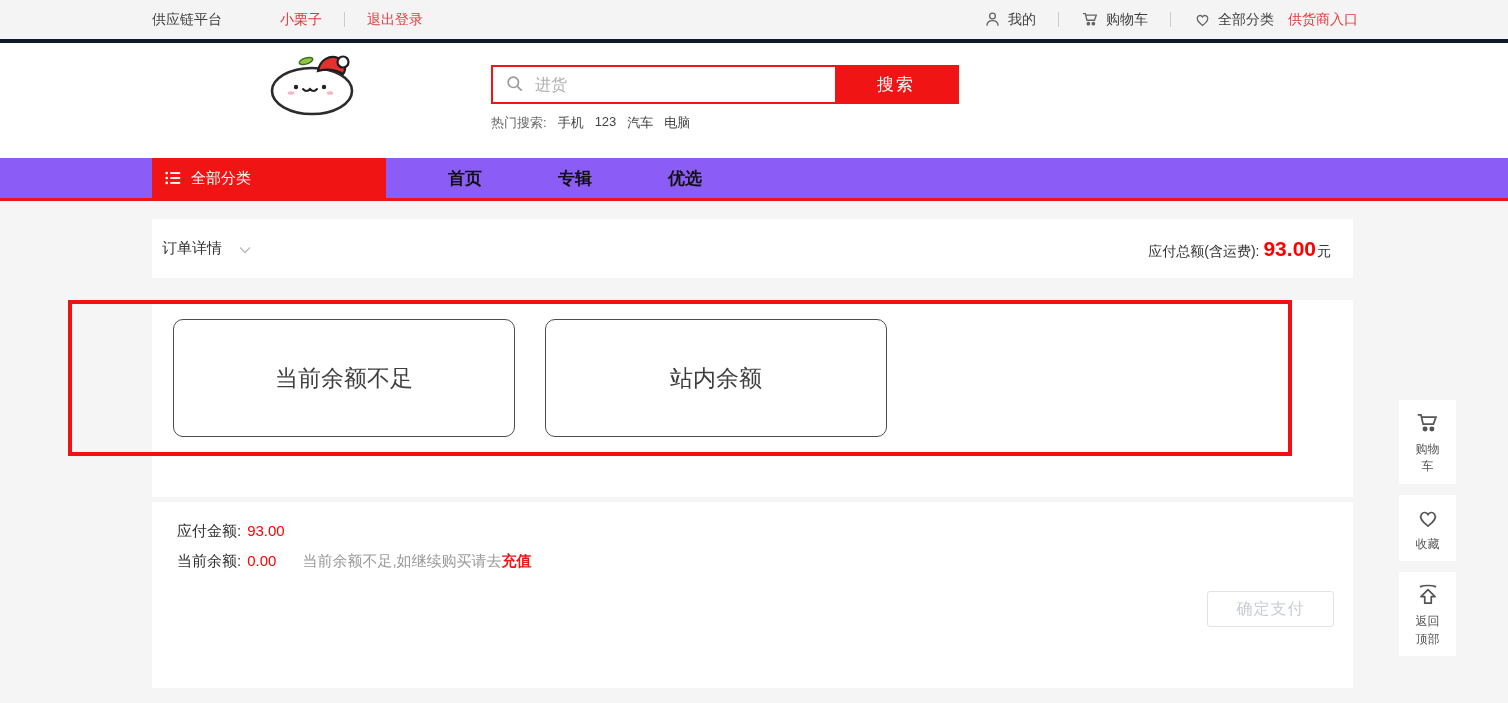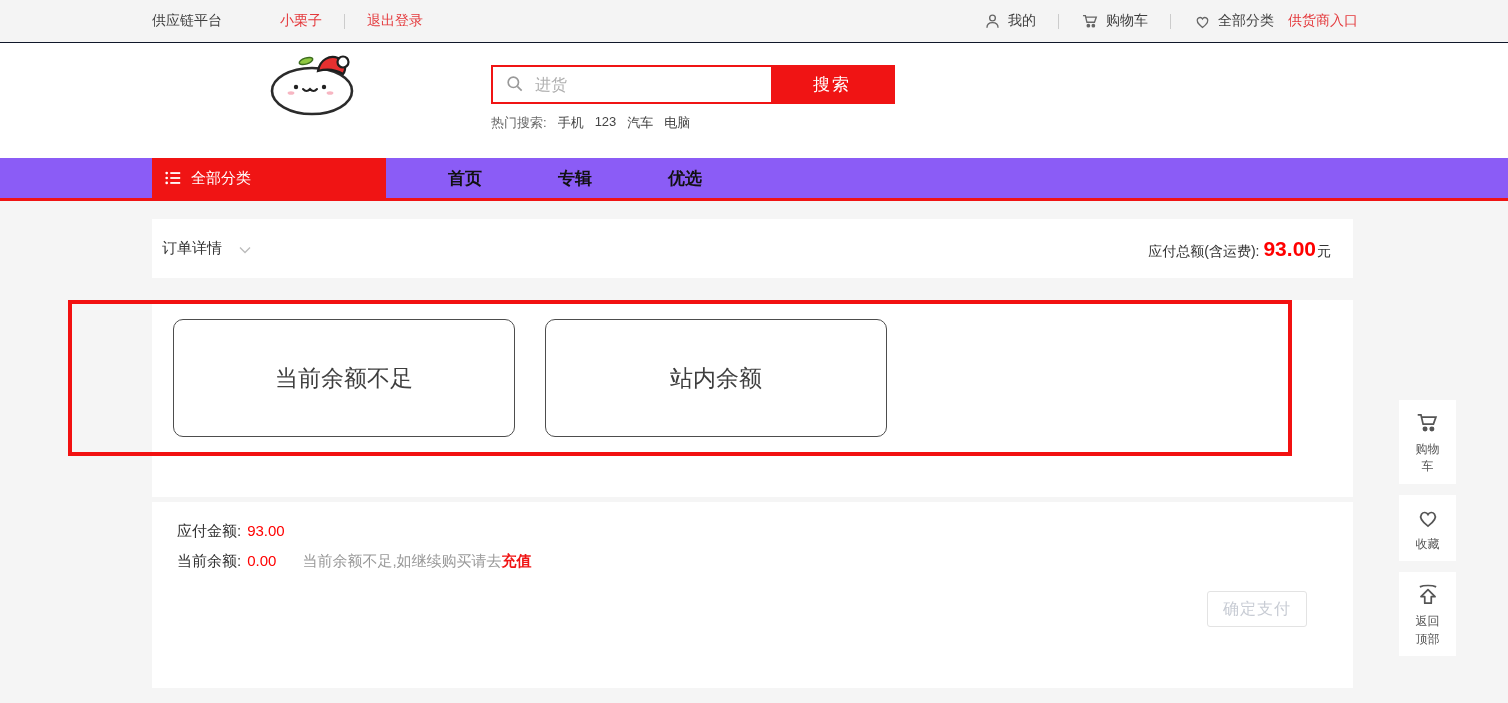--- a/index.html
+++ b/index.html
@@ -1,35 +1,35 @@
 <!DOCTYPE html>
 <html><head>
 <meta charset="utf-8">
 <style>
   * { margin:0; padding:0; box-sizing:border-box; }
   html,body { width:1508px; height:703px; overflow:hidden; background:#fff;
     font-family:"Liberation Sans","DejaVu Sans",sans-serif; color:#333; }
 
   
   .topbar { position:absolute; top:0; left:0; width:1508px; height:43px;
-    background:#f4f4f4; border-bottom:1px solid #0f172a;
+    background:#f4f4f4; border-bottom:4px solid #0f172a;
     display:flex; align-items:center; justify-content:space-between;
     padding:0 150px 0 152px; font-size:14px; }
   .tb-group { display:flex; align-items:center; }
   .tb-link { color:#404040; cursor:pointer; display:flex; align-items:center; gap:6px; }
   .tb-link.red { color:#e4393c; }
   .tb-sep { width:1px; height:15px; background:#ccc; margin:0 22px; }
   .tb-left .tb-link { margin-right:0; }
   .tb-left .gap { width:58px; }
   .tb-icon { width:19px; height:19px; stroke:#666; fill:none; stroke-width:1.7; }
 
   
   .header { position:absolute; top:43px; left:0; width:1508px; height:115px; background:#fff; }
   .logo { position:absolute; left:250px; top:6px; width:130px; height:68px; cursor:pointer; }
-  .searchbox { position:absolute; left:491px; top:22px; width:404px; height:39px;
+  .searchbox { position:absolute; left:491px; top:22px; width:468px; height:39px;
     border:2px solid #f01414; display:flex; background:#fff; }
   .searchbox .mag { width:20px; height:20px; margin:7px 4px 0 12px; stroke:#999; fill:none; stroke-width:2; flex:none; }
   .searchbox input { flex:1; border:none; outline:none; font-size:16px; color:#333;
     font-family:inherit; padding:0 6px; min-width:0; }
   .searchbox input::placeholder { color:#b0b0b0; }
   .search-btn { width:122px; height:100%; background:#f01414; color:#fff; border:none;
     font-size:17px; font-family:Liberation Mono, monospace; cursor:pointer; letter-spacing:2px; }
   .hotsearch { position:absolute; left:491px; top:71px; font-size:13px; color:#666;
     display:flex; gap:11px; }
   .hotsearch .hs-item { color:#444; cursor:pointer; }
@@ -64,21 +64,21 @@
 
   .annotation-rect { position:absolute; left:68px; top:99px; width:1224px; height:156px;
     border:4px solid #f21111; pointer-events:none; z-index:5; }
 
   .card-info { left:152px; top:301px; width:1201px; height:186px; padding:14px 0 0 25px; }
   .info-row { font-size:15px; line-height:30px; display:flex; align-items:baseline; }
   .info-row .lbl { color:#333; }
   .info-row .val { color:#ff0000; margin-left:6px; }
   .info-row .notice { color:#999; margin-left:26px; }
   .info-row .recharge { color:#f01414; font-weight:bold; cursor:pointer; }
-  .confirm-btn { position:absolute; left:1055px; top:89px; width:100px; height:36px;
+  .confirm-btn { position:absolute; left:1055px; top:89px; width:127px; height:36px;
     background:#fff; border:1px solid #e3e3e3; border-radius:3px; color:#c8ccd4;
     font-size:16px; font-family:inherit; letter-spacing:1px; cursor:not-allowed; }
 
   
   .floatbar { position:absolute; left:1399px; top:400px; width:57px; z-index:6; }
   .float-tile { background:#fff; width:57px; display:flex; flex-direction:column;
     align-items:center; justify-content:center; padding:10px 0 8px; cursor:pointer; color:#555; }
   .float-tile + .float-tile { margin-top:11px; }
   .float-tile svg { width:26px; height:26px; stroke:#555; fill:none; stroke-width:1.6; }
   .float-label { font-size:12px; color:#555; margin-top:5px; text-align:center;

